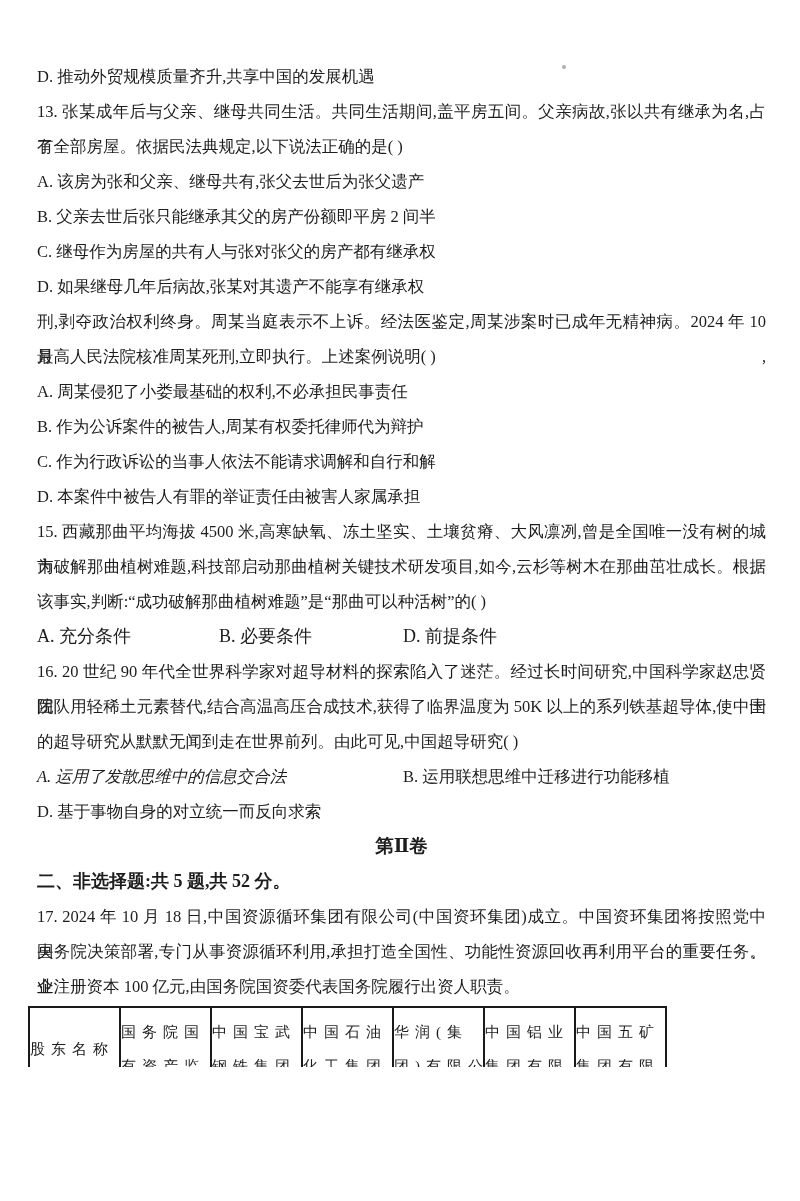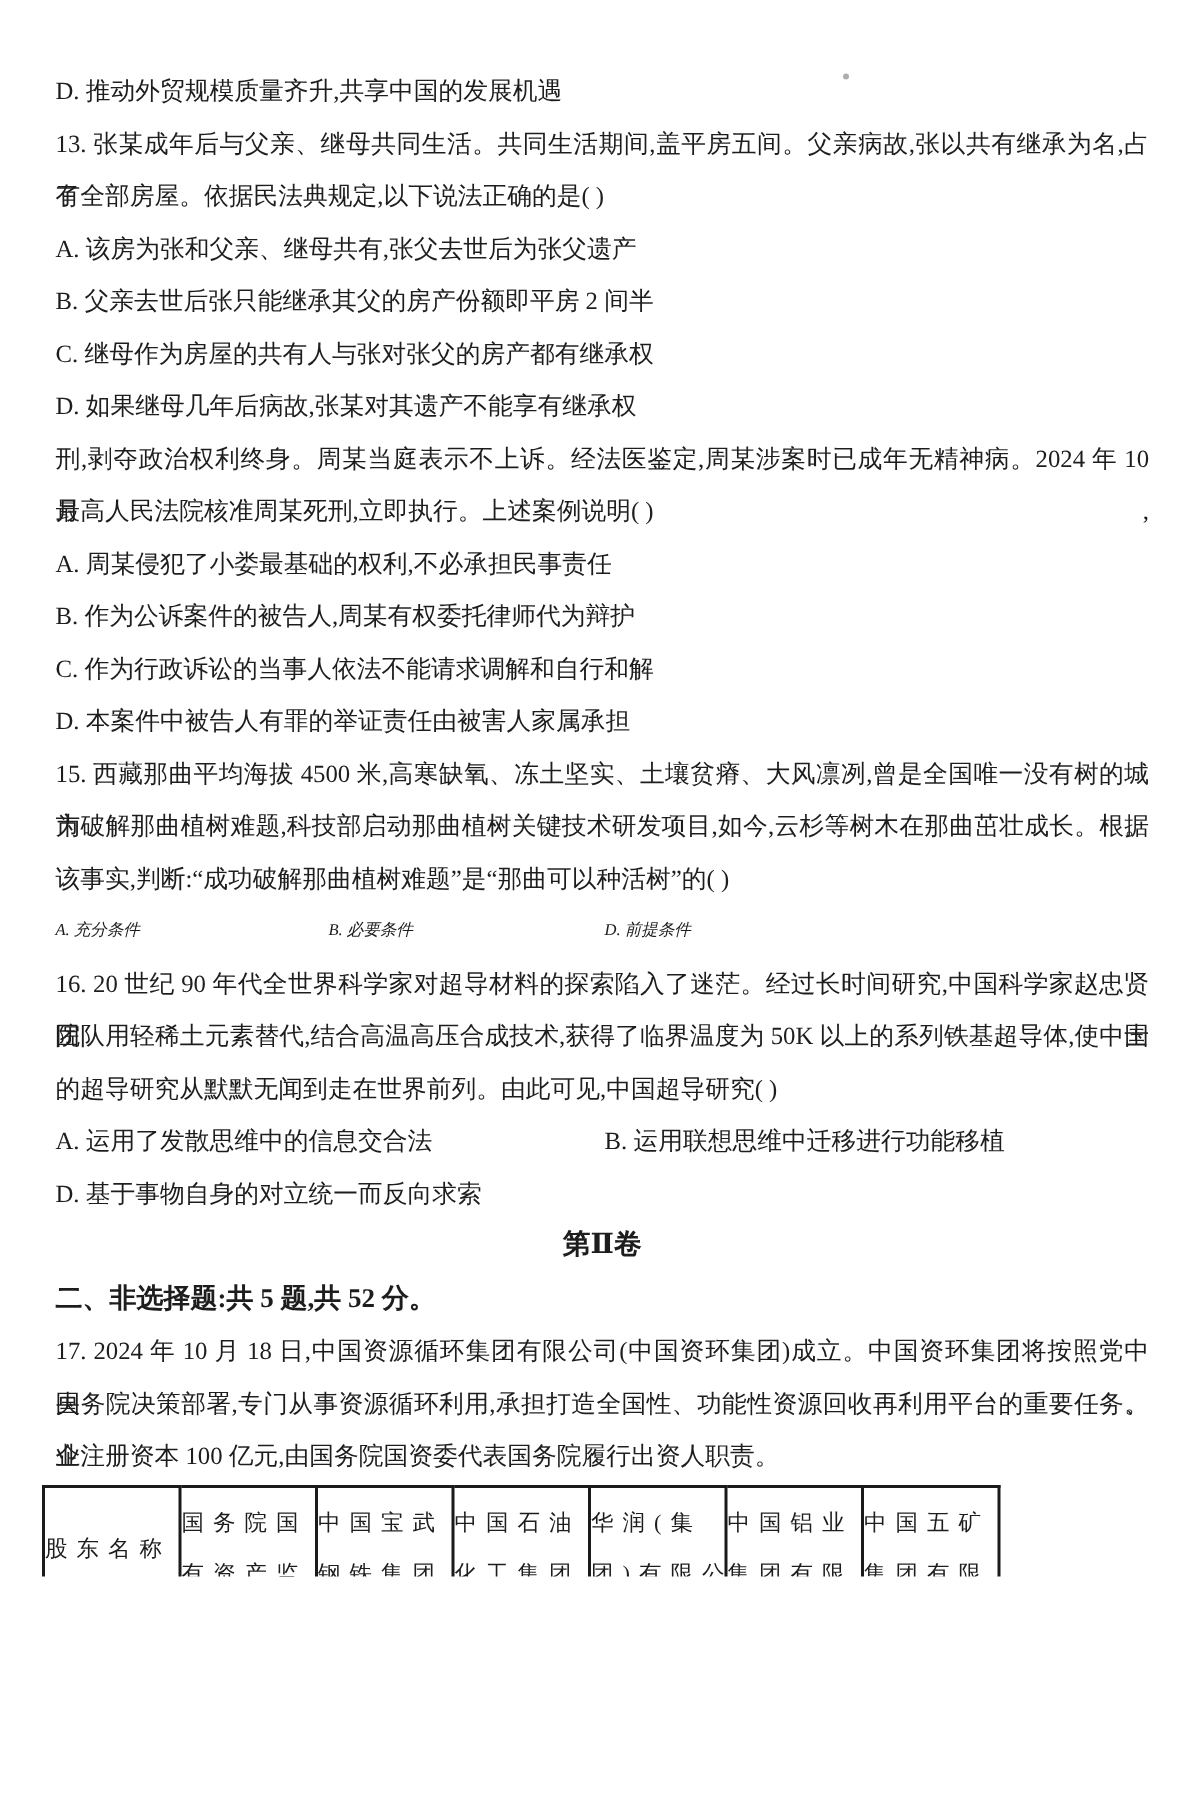--- a/index.html
+++ b/index.html
@@ -2,30 +2,30 @@
 <html><head>
 <meta charset="utf-8">
 <style>
   html,body{margin:0;padding:0;}
   body{
     width:800px;height:1201px;
     background:#ffffff;
     font-family:"Liberation Serif","DejaVu Serif",serif;
     color:#1d1d1d;
   }
-  .page{position:relative;width:800px;height:1051px;overflow:hidden;background:#ffffff;}
+  .page{position:relative;width:800px;height:1051px;overflow:hidden;background:#ffffff;margin-top:16px;}
   .content{position:absolute;left:37px;top:43px;width:729px;}
   .line{height:35px;line-height:35px;font-size:16.5px;white-space:nowrap;}
   .just{white-space:normal;text-align:justify;text-align-last:justify;}
-  .opt-row{display:flex;height:35px;line-height:35px;font-size:11px;font-style:italic;}
+  .opt-row{display:flex;height:35px;line-height:35px;font-size:18px;}
   .opt-row .o1{width:182px;}
   .opt-row .o2{width:184px;}
   .opt-row .o3{width:181px;}
   .two-col{display:flex;height:35px;line-height:35px;font-size:16.5px;}
-  .two-col .c1{width:366px;}
+  .two-col .c1{width:366px;font-style:italic;}
   .section-title{height:35px;line-height:35px;text-align:center;font-weight:bold;font-size:18.5px;}
   .part-header{height:35px;line-height:35px;font-weight:bold;font-size:18px;}
   table.shareholders{
     border-collapse:collapse;
     table-layout:fixed;
     width:624px;
     margin-left:-9px;
     margin-top:2px;
   }
   table.shareholders td{

